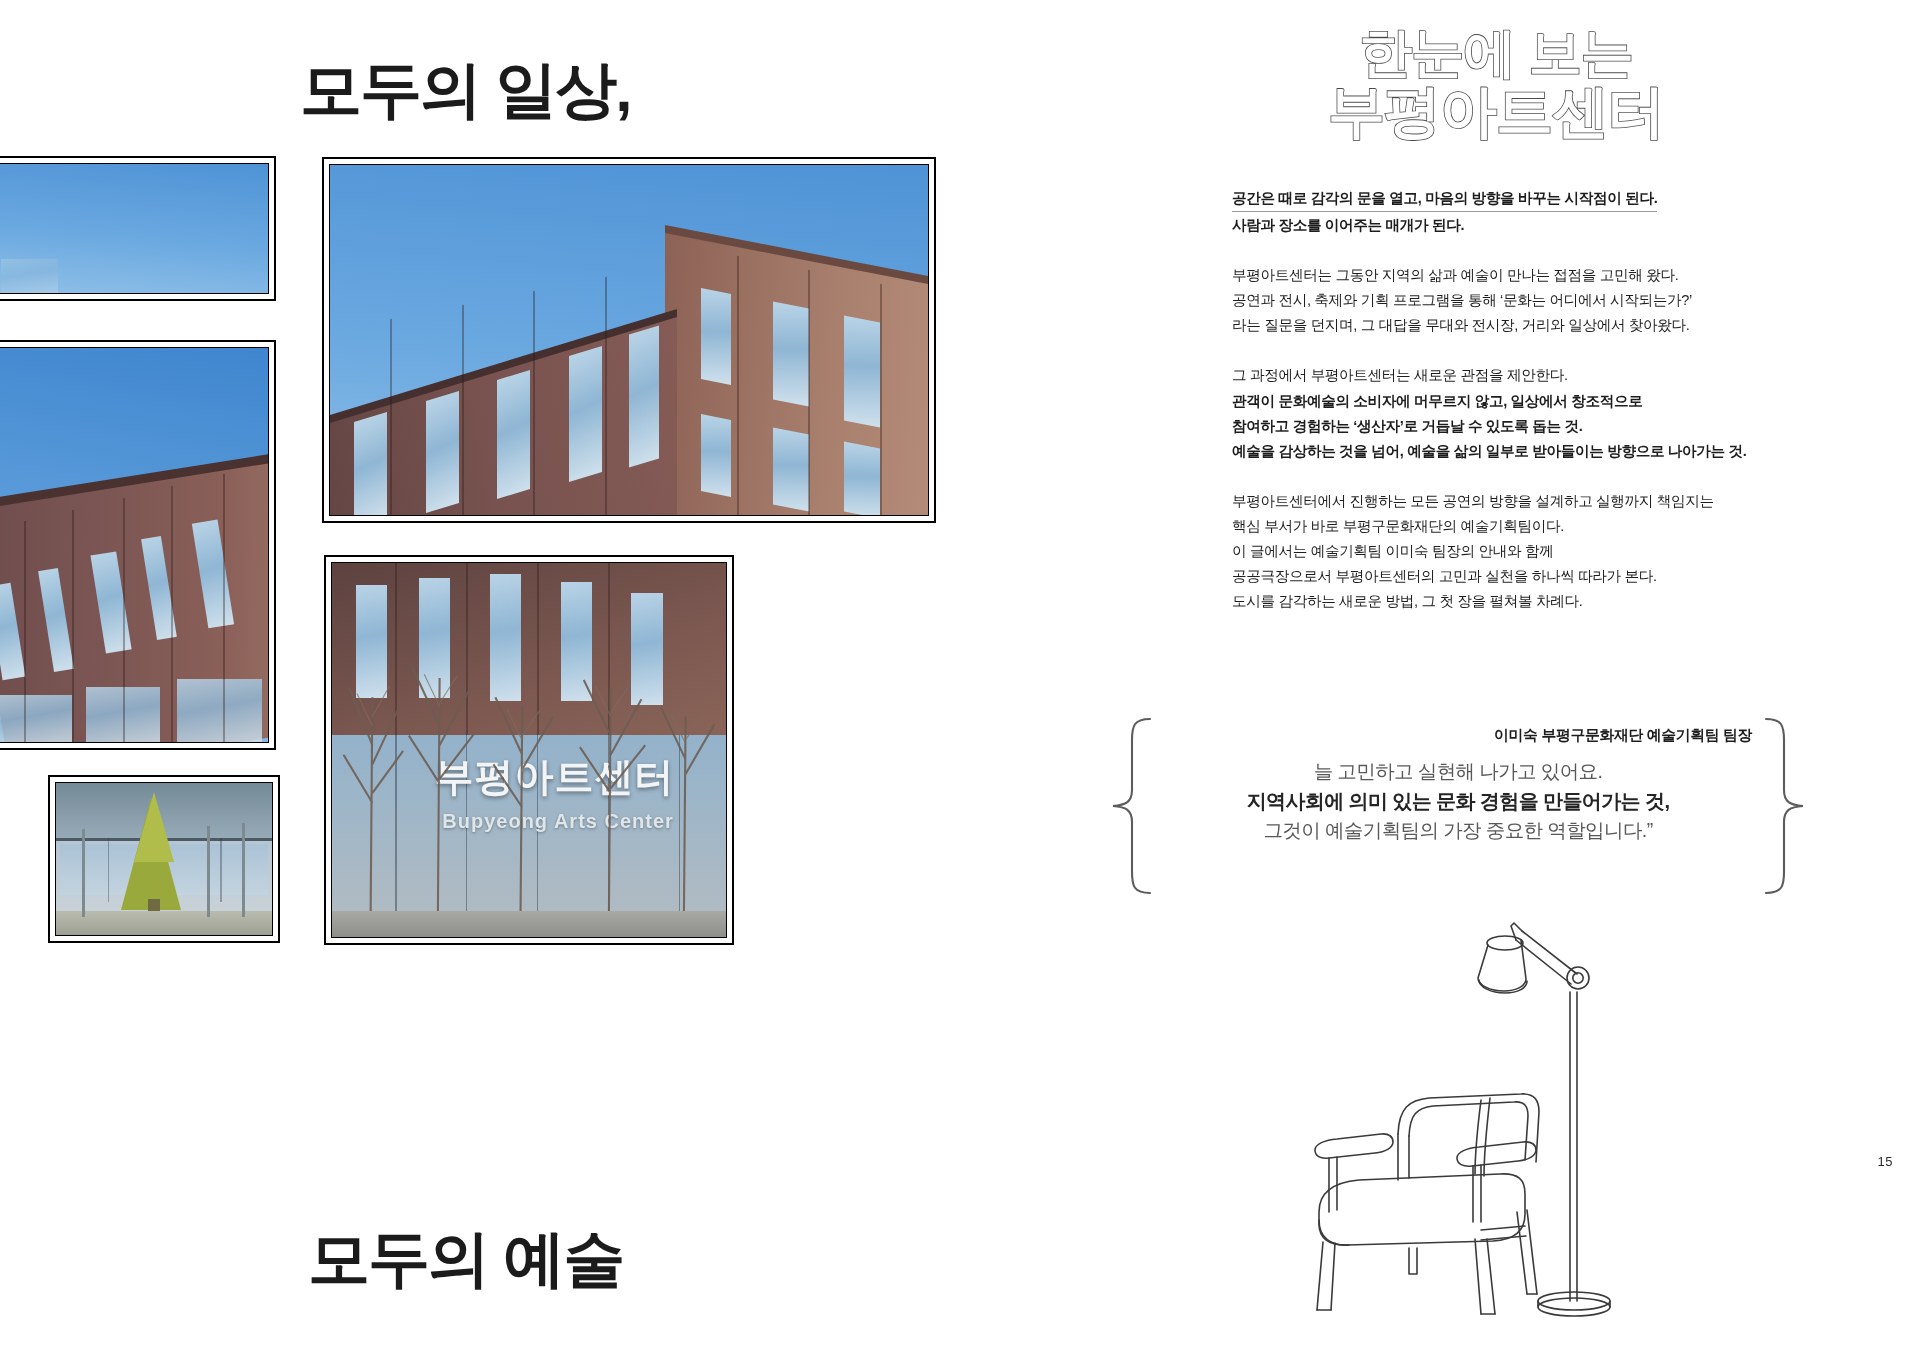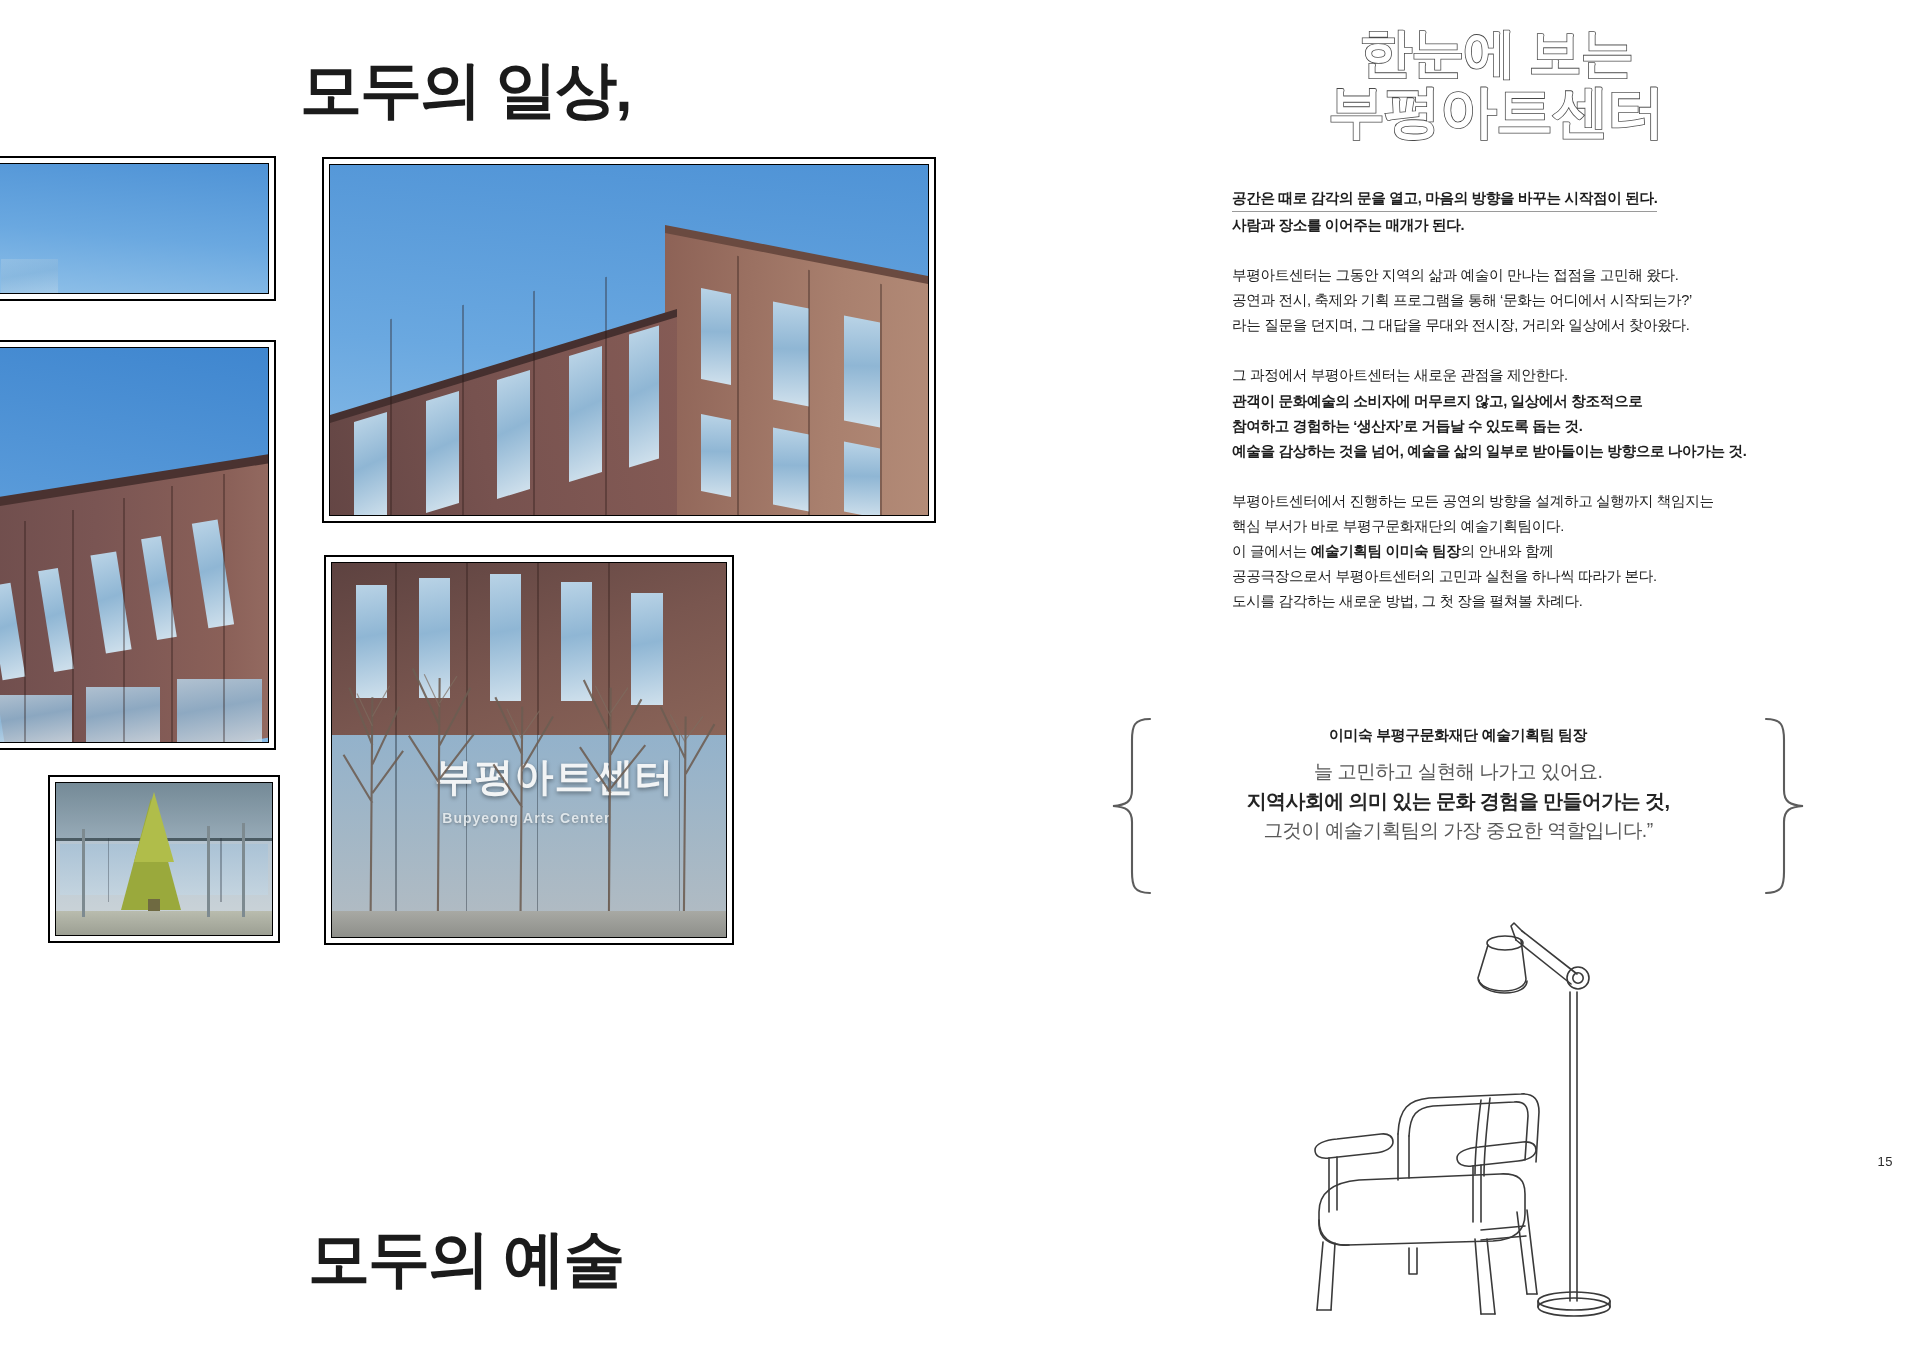--- a/index.html
+++ b/index.html
@@ -62,21 +62,21 @@
     line-height: 1.72;
     color: #1d1d1d;
     white-space: nowrap;
     letter-spacing: -0.35px;
   }
   .ln-row.b   { font-weight: 700; }
   .ln-row.ul  { font-weight: 700; border-bottom: 1px solid #9a9a9a; display: inline-block; }
   .ln-row.reg { font-weight: 400; }
   .para.intro .ln-row { margin-bottom: 1px; }
   .mix { font-size: 14.6px; line-height: 1.72; color: #1d1d1d; white-space: nowrap; letter-spacing: -0.35px; }
-  .mix b { font-weight: 700; margin-top: 12px; }
+  .mix b { font-weight: 400; margin-top: 12px; }
 
   
   .photo-frame {
     position: absolute;
     background: #ffffff;
     border: 2.5px solid #000000;
     padding: 5px;
   }
   .photo-frame .inner {
     width: 100%; height: 100%;
@@ -116,20 +116,21 @@
     position: absolute;
     left: 56px; right: 56px; top: 10px;
     text-align: center;
   }
   .quote-attrib {
     font-size: 14.8px;
     color: #1d1d1d;
     margin-bottom: 12px;
     white-space: nowrap;
     letter-spacing: -0.3px;
+    text-align: right;
   }
   .quote-attrib b { font-weight: 700; }
   .quote-attrib .role { font-weight: 600; }
   .q-line {
     font-size: 19.5px;
     line-height: 1.5;
     color: #585858;
     white-space: nowrap;
     letter-spacing: -0.6px;
     font-weight: 400;
@@ -277,21 +278,21 @@
                   background:linear-gradient(180deg,#93b2cb 0%, #a3b7c6 50%, #b4bcc2 100%);"></div>
       <div style="position:absolute; left:16%; top:46%; width:1.5px; height:54%; background:rgba(30,40,50,.4);"></div>
       <div style="position:absolute; left:34%; top:46%; width:1.5px; height:54%; background:rgba(30,40,50,.4);"></div>
       <div style="position:absolute; left:52%; top:46%; width:1.5px; height:54%; background:rgba(30,40,50,.4);"></div>
       <div style="position:absolute; left:70%; top:46%; width:1.5px; height:54%; background:rgba(30,40,50,.4);"></div>
       <div style="position:absolute; left:88%; top:46%; width:1.5px; height:54%; background:rgba(30,40,50,.4);"></div>
 
       <div style="position:absolute; left:26%; top:50%; font-size:39px; font-weight:700;
                   color:#f2f4f5; letter-spacing:1px; text-shadow:0 2px 4px rgba(0,0,0,.4);
                   white-space:nowrap;">부평아트센터</div>
-      <div style="position:absolute; left:28%; top:66%; font-size:14px; font-weight:600;
+      <div style="position:absolute; left:28%; top:66%; font-size:20px; font-weight:600;
                   color:#dfe6ea; letter-spacing:1px; text-shadow:0 1px 3px rgba(0,0,0,.35);
                   white-space:nowrap;">Bupyeong Arts Center</div>
 
       <svg style="position:absolute; inset:0; width:100%; height:100%;" viewBox="0 0 410 390" preserveAspectRatio="none">
         <g stroke="#6d5d52" stroke-width="2.2" fill="none" opacity="0.88">
           <path d="M40,390 L42,140 M42,190 L18,130 M42,210 L70,150 M42,250 L12,200 M42,240 L74,196"></path>
           <path d="M110,390 L112,120 M112,170 L84,110 M112,190 L144,130 M112,230 L80,180 M112,225 L148,178"></path>
           <path d="M196,390 L198,150 M198,200 L170,140 M198,215 L230,160 M198,255 L168,210"></path>
           <path d="M288,390 L290,130 M290,180 L262,122 M290,200 L322,142 M290,240 L258,192 M290,235 L326,190"></path>
           <path d="M366,390 L368,160 M368,205 L342,150 M368,220 L398,168"></path>

